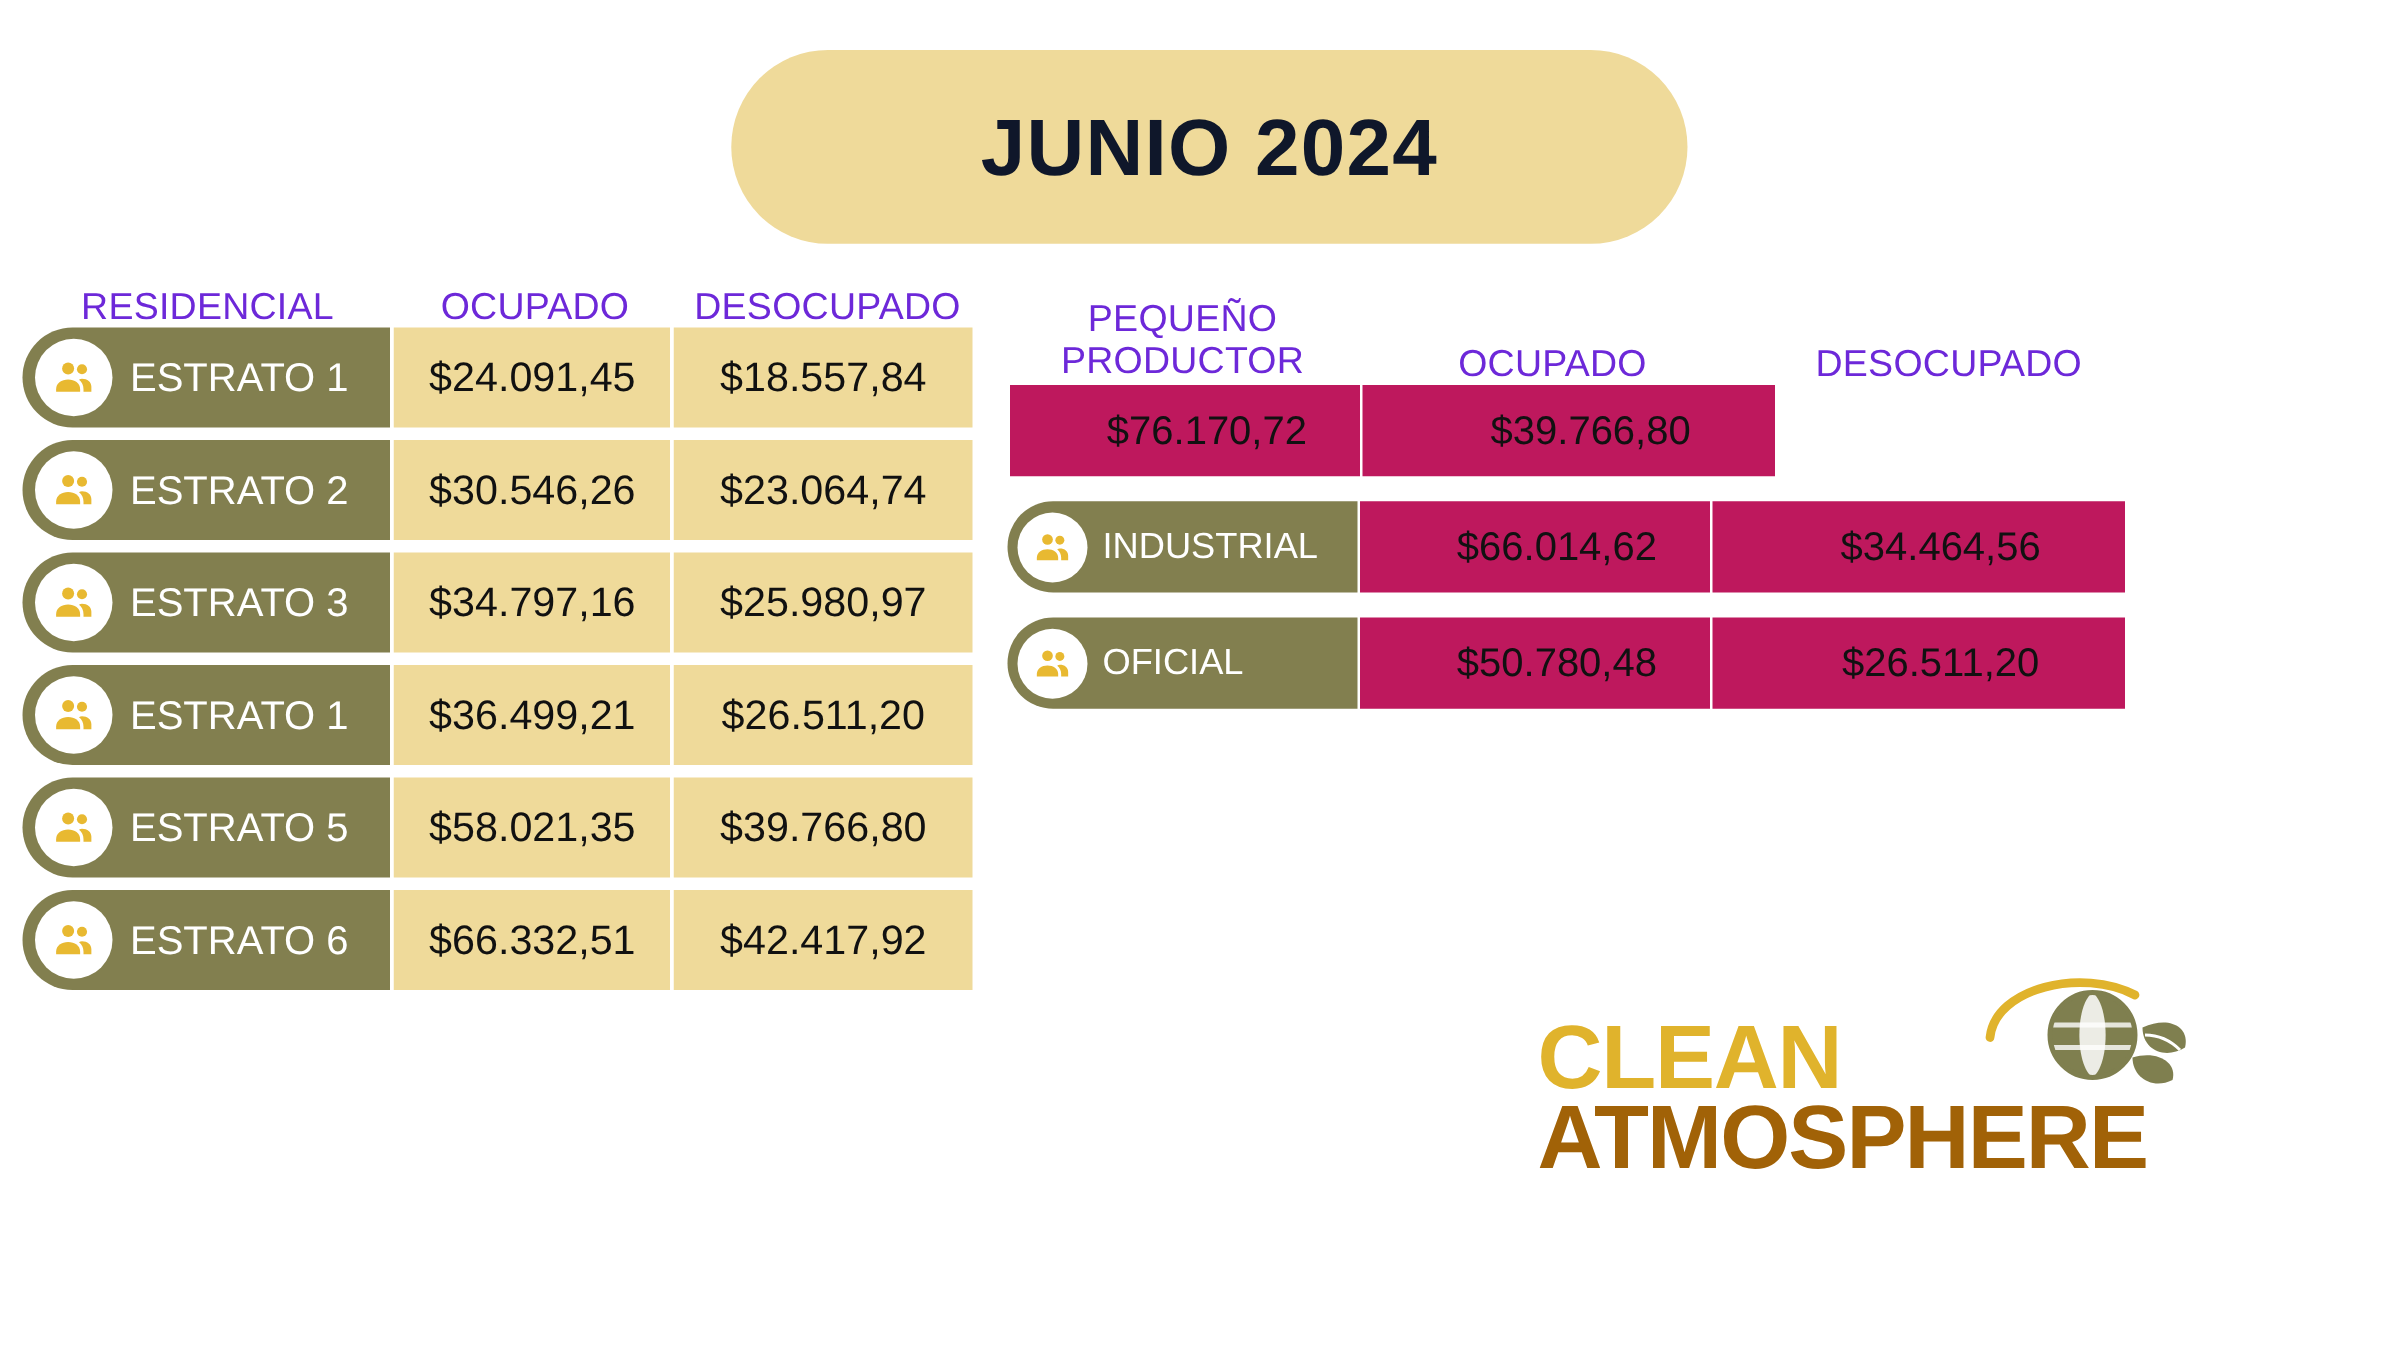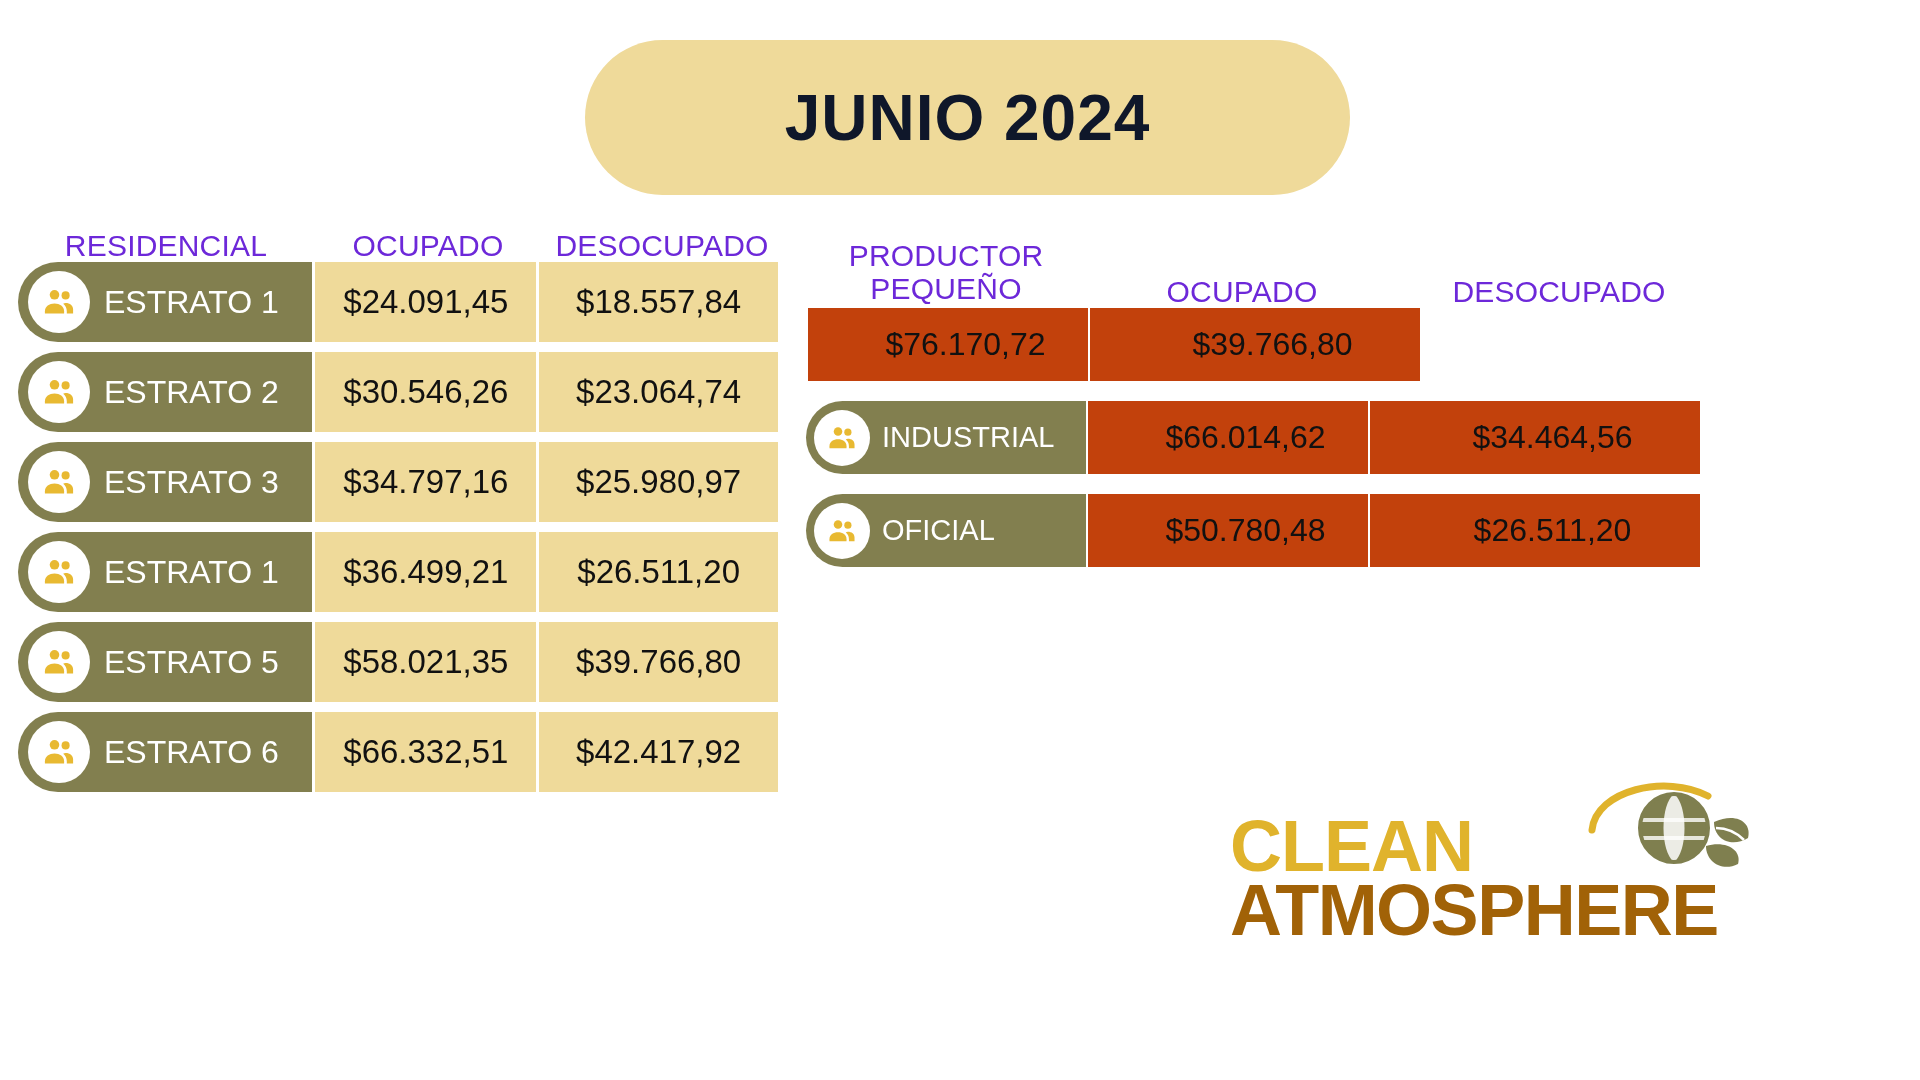--- a/index.html
+++ b/index.html
@@ -58,21 +58,21 @@
     color:#ffffff;
     padding-left:14px; padding-right:10px;
     white-space:nowrap;
   }
   .cell{
     display:flex; align-items:center; justify-content:center;
     font-size:33px; color:#111111;
     white-space:nowrap;
   }
   .cell.gold{ background:#EFDA9A; }
-  .cell.gray{ background:#c2410c;padding-left:35px; }
+  .cell.gray{ background:#be185d;padding-left:35px; }
 
   
   #left-table{ left:18px; top:198px; width:760px; }
   #left-table .hdr-row{ height:64px; }
   #left-table .h0{ left:0;    width:296px; }
   #left-table .h1{ left:299px;width:222px; }
   #left-table .h2{ left:524px;width:240px; }
   #left-table .row{ height:80px; margin-bottom:10px; }
   #left-table .pill{ width:296px; padding-left:10px; }
   #left-table .pill .label{ font-size:32px; }
@@ -222,22 +222,22 @@
         <span class="label">ESTRATO 6</span>
       </div>
       <div class="cell gold c1">$66.332,51</div>
       <div class="cell gold c2">$42.417,92</div>
     </div>
   </div>
 
   <div class="table" id="right-table">
     <div class="hdr-row">
       <div class="hdr h0 two-line">
+        <div>PEQUEÑO</div>
         <div>PRODUCTOR</div>
-        <div>PEQUEÑO</div>
       </div>
       <div class="hdr h1">OCUPADO</div>
       <div class="hdr h2">DESOCUPADO</div>
     </div>
 
     <div class="row">
       <div class="cell gray c1">$76.170,72</div>
       <div class="cell gray c2">$39.766,80</div>
     </div>
 

